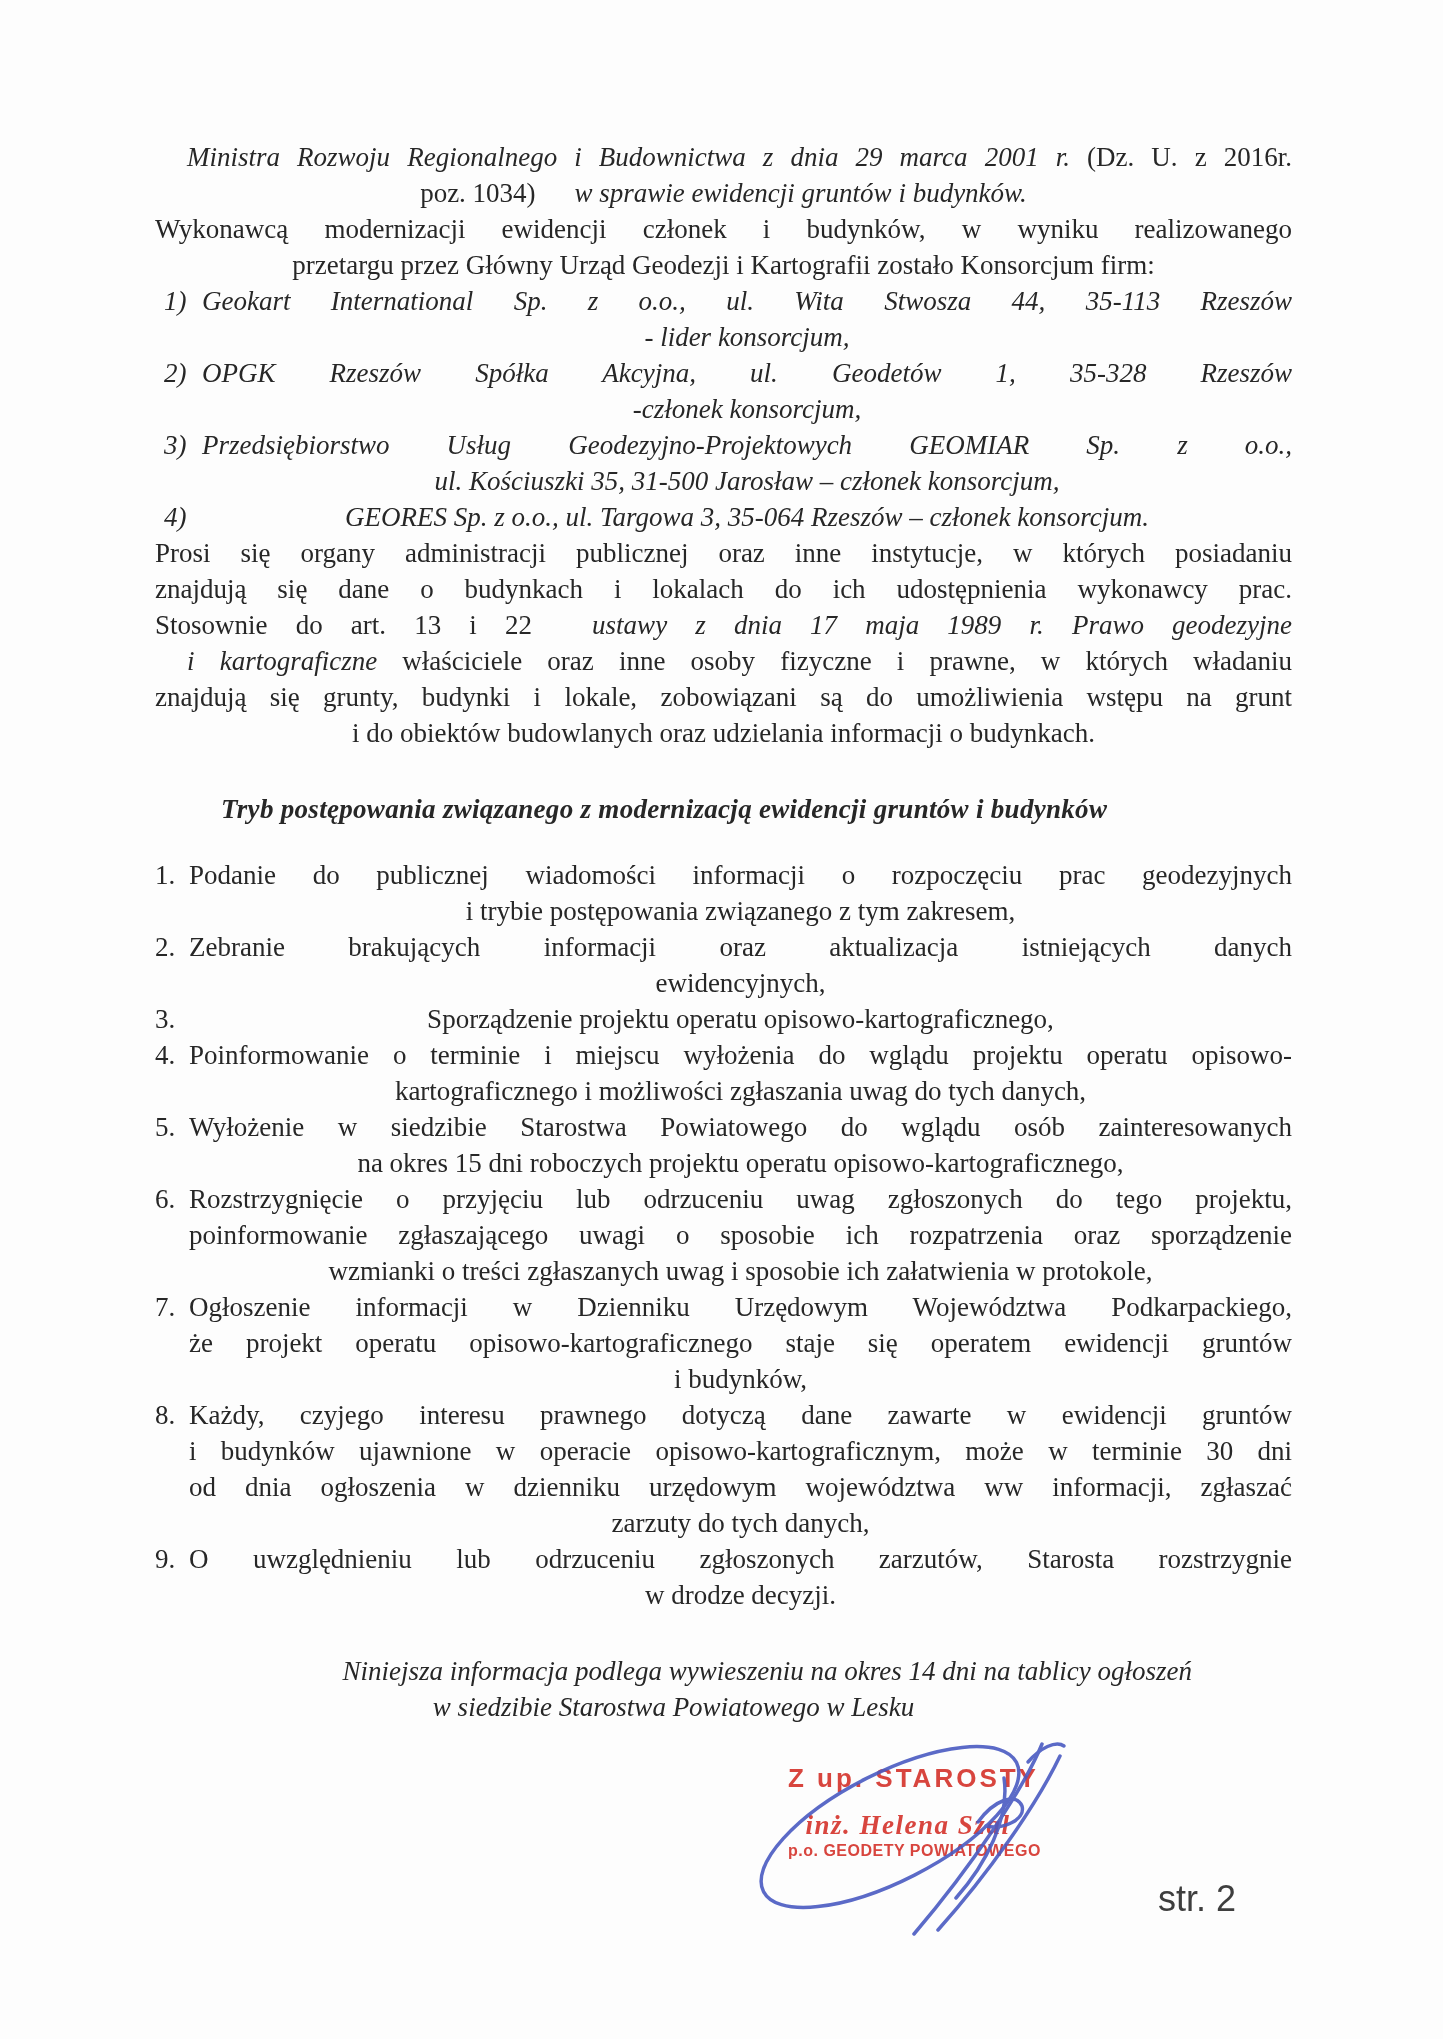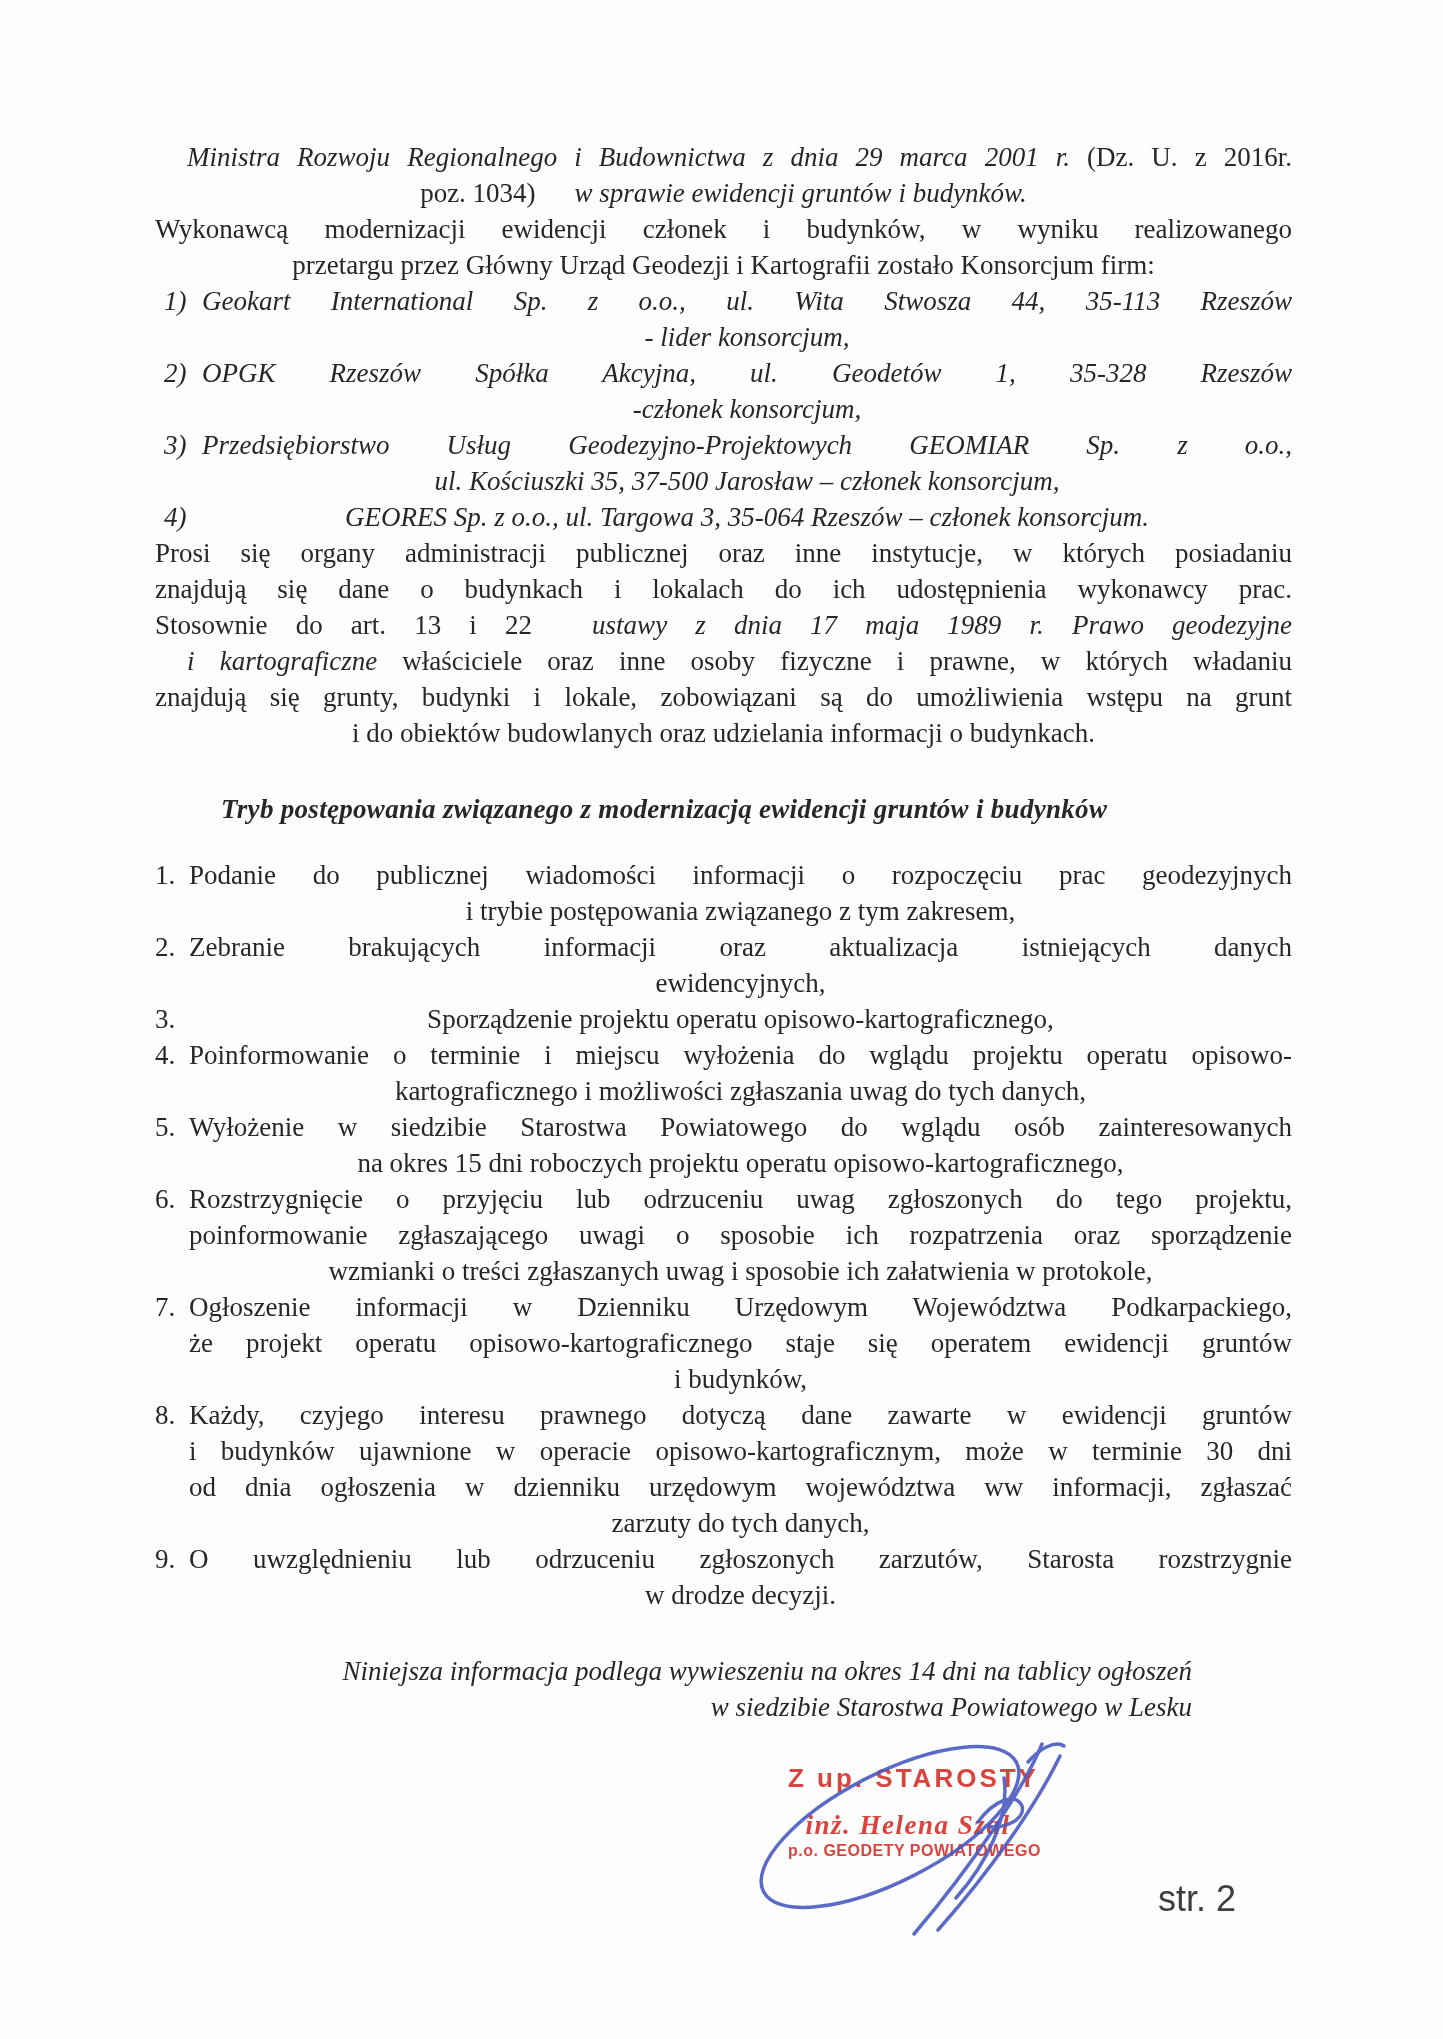--- a/index.html
+++ b/index.html
@@ -54,21 +54,21 @@
       <span class="marker">2)</span>
       <div class="li-body">
         <div class="line jline">OPGK Rzeszów Spółka Akcyjna, ul. Geodetów 1, 35-328 Rzeszów</div>
         <div class="line">-członek konsorcjum,</div>
       </div>
     </div>
     <div class="li">
       <span class="marker">3)</span>
       <div class="li-body">
         <div class="line jline">Przedsiębiorstwo Usług Geodezyjno-Projektowych GEOMIAR Sp. z o.o.,</div>
-        <div class="line">ul. Kościuszki 35, 37-500 Jarosław – członek konsorcjum,</div>
+        <div class="line">ul. Kościuszki 35, 31-500 Jarosław – członek konsorcjum,</div>
       </div>
     </div>
     <div class="li">
       <span class="marker">4)</span>
       <div class="li-body">
         <div class="line">GEORES Sp. z o.o., ul. Targowa 3, 35-064 Rzeszów – członek konsorcjum.</div>
       </div>
     </div>
   </div>
 
@@ -147,21 +147,21 @@
       <span class="marker">9.</span>
       <div class="li-body">
         <div class="line jline">O uwzględnieniu lub odrzuceniu zgłoszonych zarzutów, Starosta rozstrzygnie</div>
         <div class="line">w drodze decyzji.</div>
       </div>
     </div>
   </div>
 
   <div class="closing">
     <div class="line" style="text-align:right;">Niniejsza informacja  podlega wywieszeniu na okres 14 dni na tablicy ogłoszeń</div>
-    <div class="line" style="text-align:right;">w siedzibie Starostwa Powiatowego w Lesku</div>
+    <div class="line" style="text-align:center;">w siedzibie Starostwa Powiatowego w Lesku</div>
   </div>
 
 </div>
 
 <div class="stamp">
   <div class="stamp-l1">Z up. STAROSTY</div>
   <div class="stamp-l2">inż. Helena Szal</div>
   <div class="stamp-l3">p.o. GEODETY POWIATOWEGO</div>
 </div>
 

